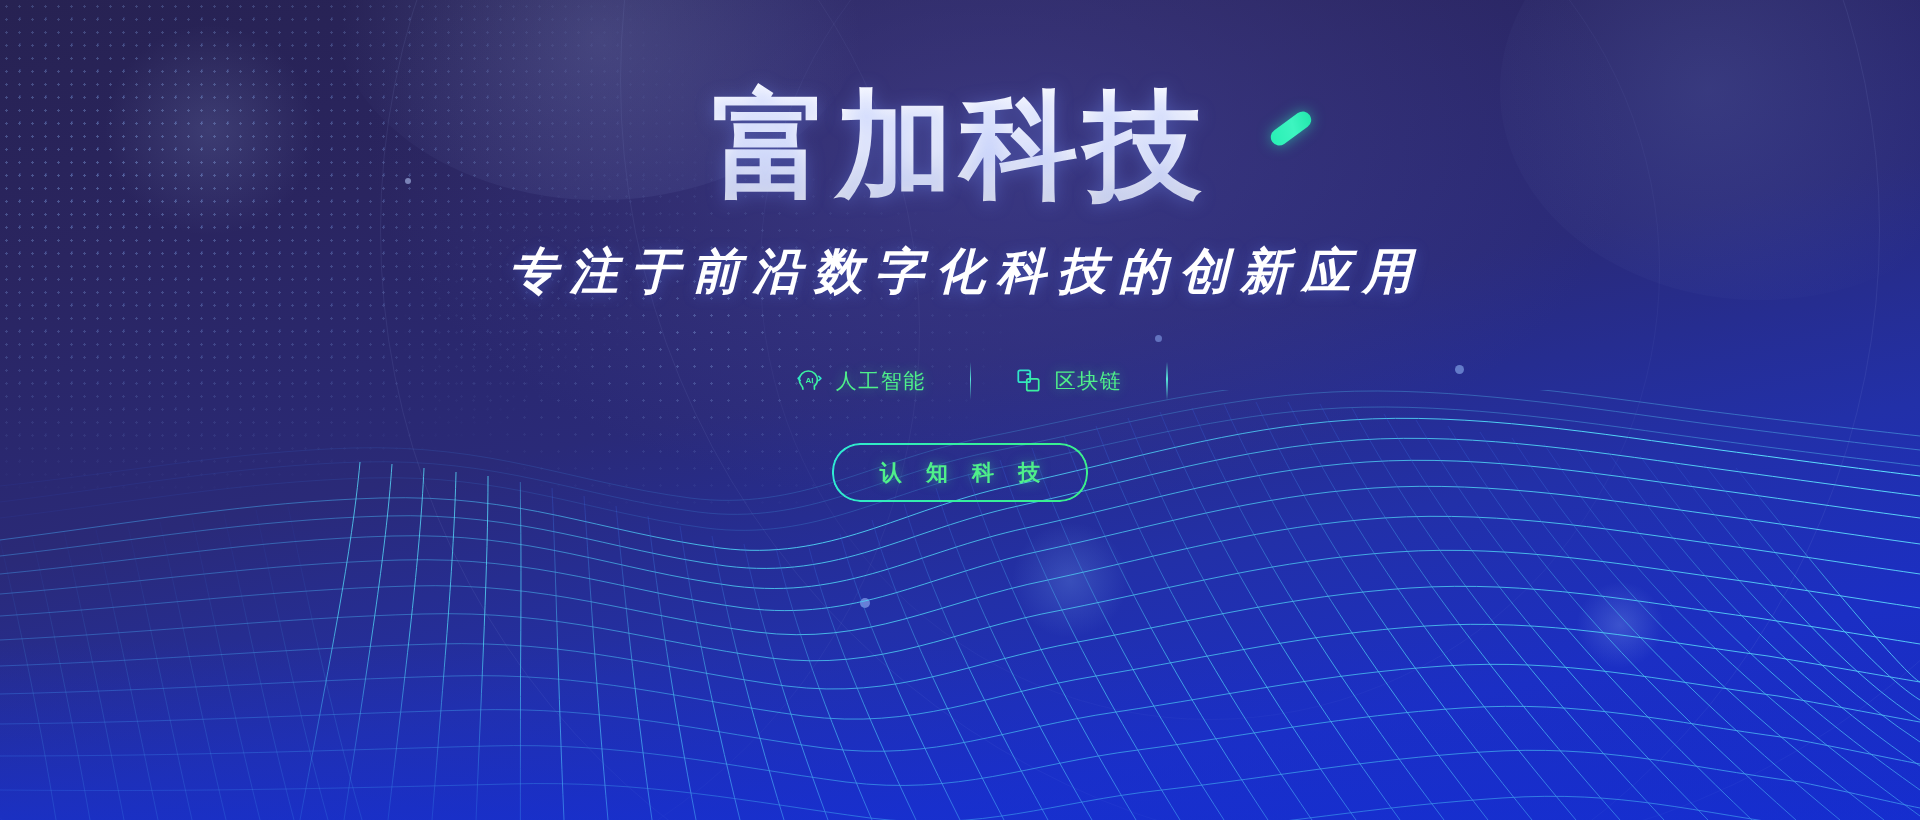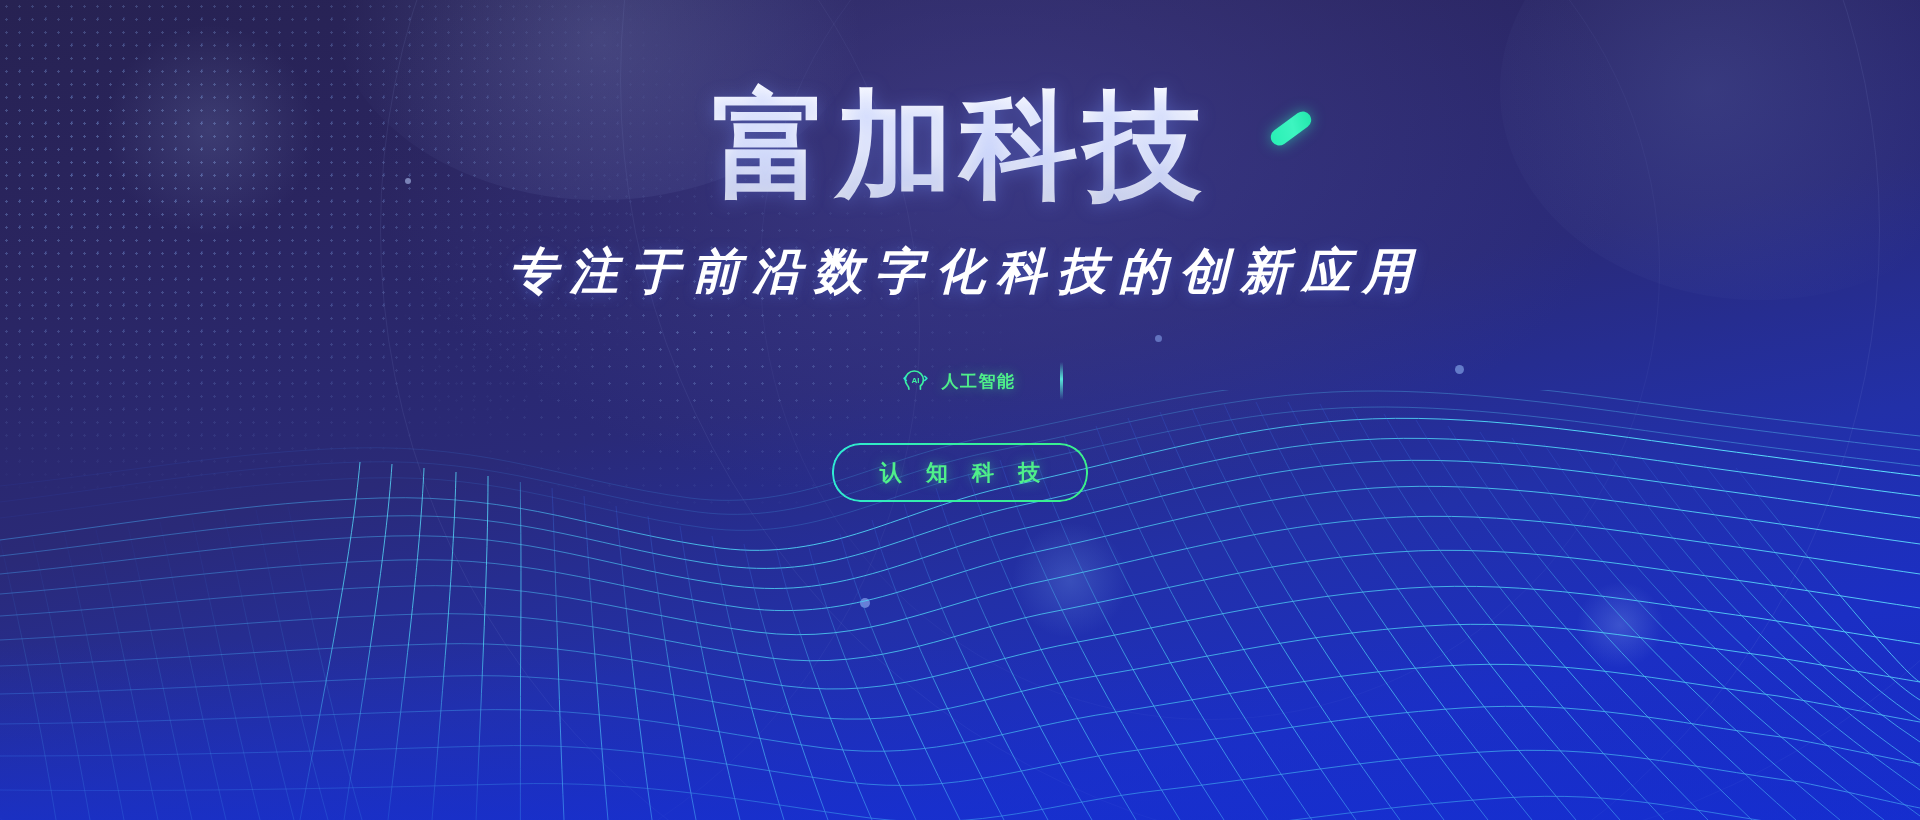--- a/index.html
+++ b/index.html
@@ -112,21 +112,21 @@
     display:flex; align-items:center;
     height:40px;
   }
   .feature{
     display:flex; align-items:center; gap:12px;
     padding:0 44px;
     height:40px;
   }
   .feature-icon{ display:flex; align-items:flex-start; justify-content:center; width:28px; height:28px; }
   .feature-label{
-    font-size:17px; font-weight:700; letter-spacing:1.5px;
+    font-size:21px; font-weight:400; letter-spacing:1.5px;
     color:#4ff08a;
     text-shadow:0 0 12px rgba(60,235,150,.45);
     white-space:nowrap;
   }
   .divider{
     width:1px; height:38px;
     background:linear-gradient(180deg,rgba(60,230,200,0) 0%,rgba(90,240,220,.95) 45%,rgba(60,230,200,0) 100%);
   }
 
   .cta{
@@ -307,20 +307,30 @@
             <path d="M4.4 9.6 2.2 11.8l2.2 2.2" stroke="#30e6c8" stroke-width="1.7" stroke-linecap="round" stroke-linejoin="round"></path>
             <path d="M23.6 9.6l2.2 2.2-2.2 2.2" stroke="#30e6c8" stroke-width="1.7" stroke-linecap="round" stroke-linejoin="round"></path>
             <text x="14" y="16.6" font-family="Liberation Sans, sans-serif" font-size="8.4" font-weight="700" fill="#3bf0a0" text-anchor="middle">AI</text>
           </svg>
         </span>
         <span class="feature-label">人工智能</span>
       </div>
 
       <div class="divider"></div>
 
+      <div class="feature">
+        <span class="feature-icon">
+          <svg width="27" height="27" viewBox="0 0 28 28" fill="none" xmlns="http://www.w3.org/2000/svg">
+            <rect x="3.4" y="3.4" width="12.4" height="12.4" rx="1.8" stroke="#30e6c8" stroke-width="1.8"></rect>
+            <rect x="12.2" y="12.2" width="12.4" height="12.4" rx="1.8" stroke="#3bf0a0" stroke-width="1.8"></rect>
+            <path d="M12.4 7.4h3.4v3.4" stroke="#30e6c8" stroke-width="1.6" stroke-linecap="round" stroke-linejoin="round"></path>
+          </svg>
+        </span>
+        <span class="feature-label">区块链</span>
+      </div>
 
       <div class="divider"></div>
 
 
       <div class="divider"></div>
 
 
     </div>
 
     <div class="cta">

